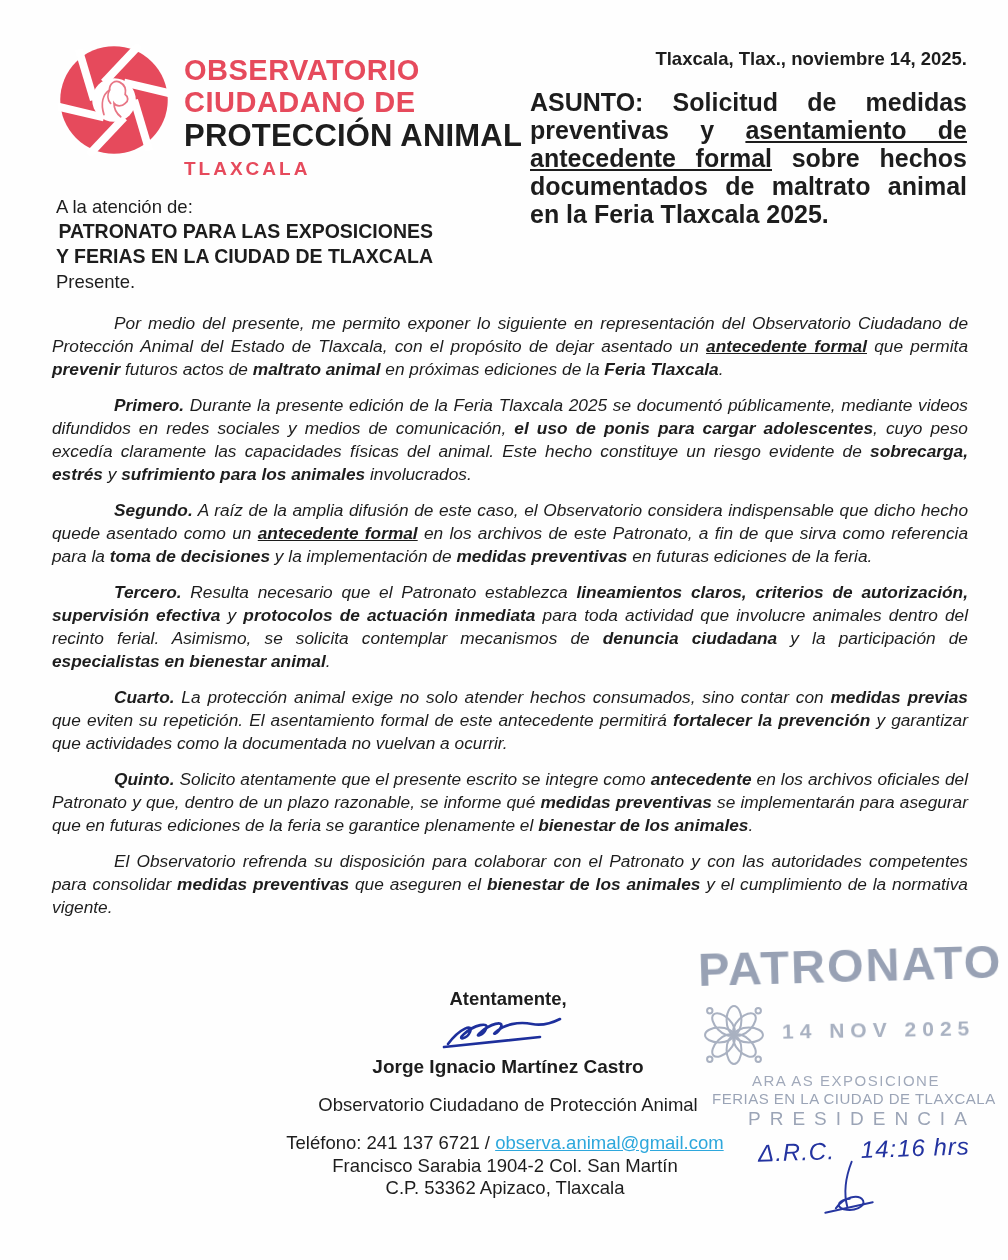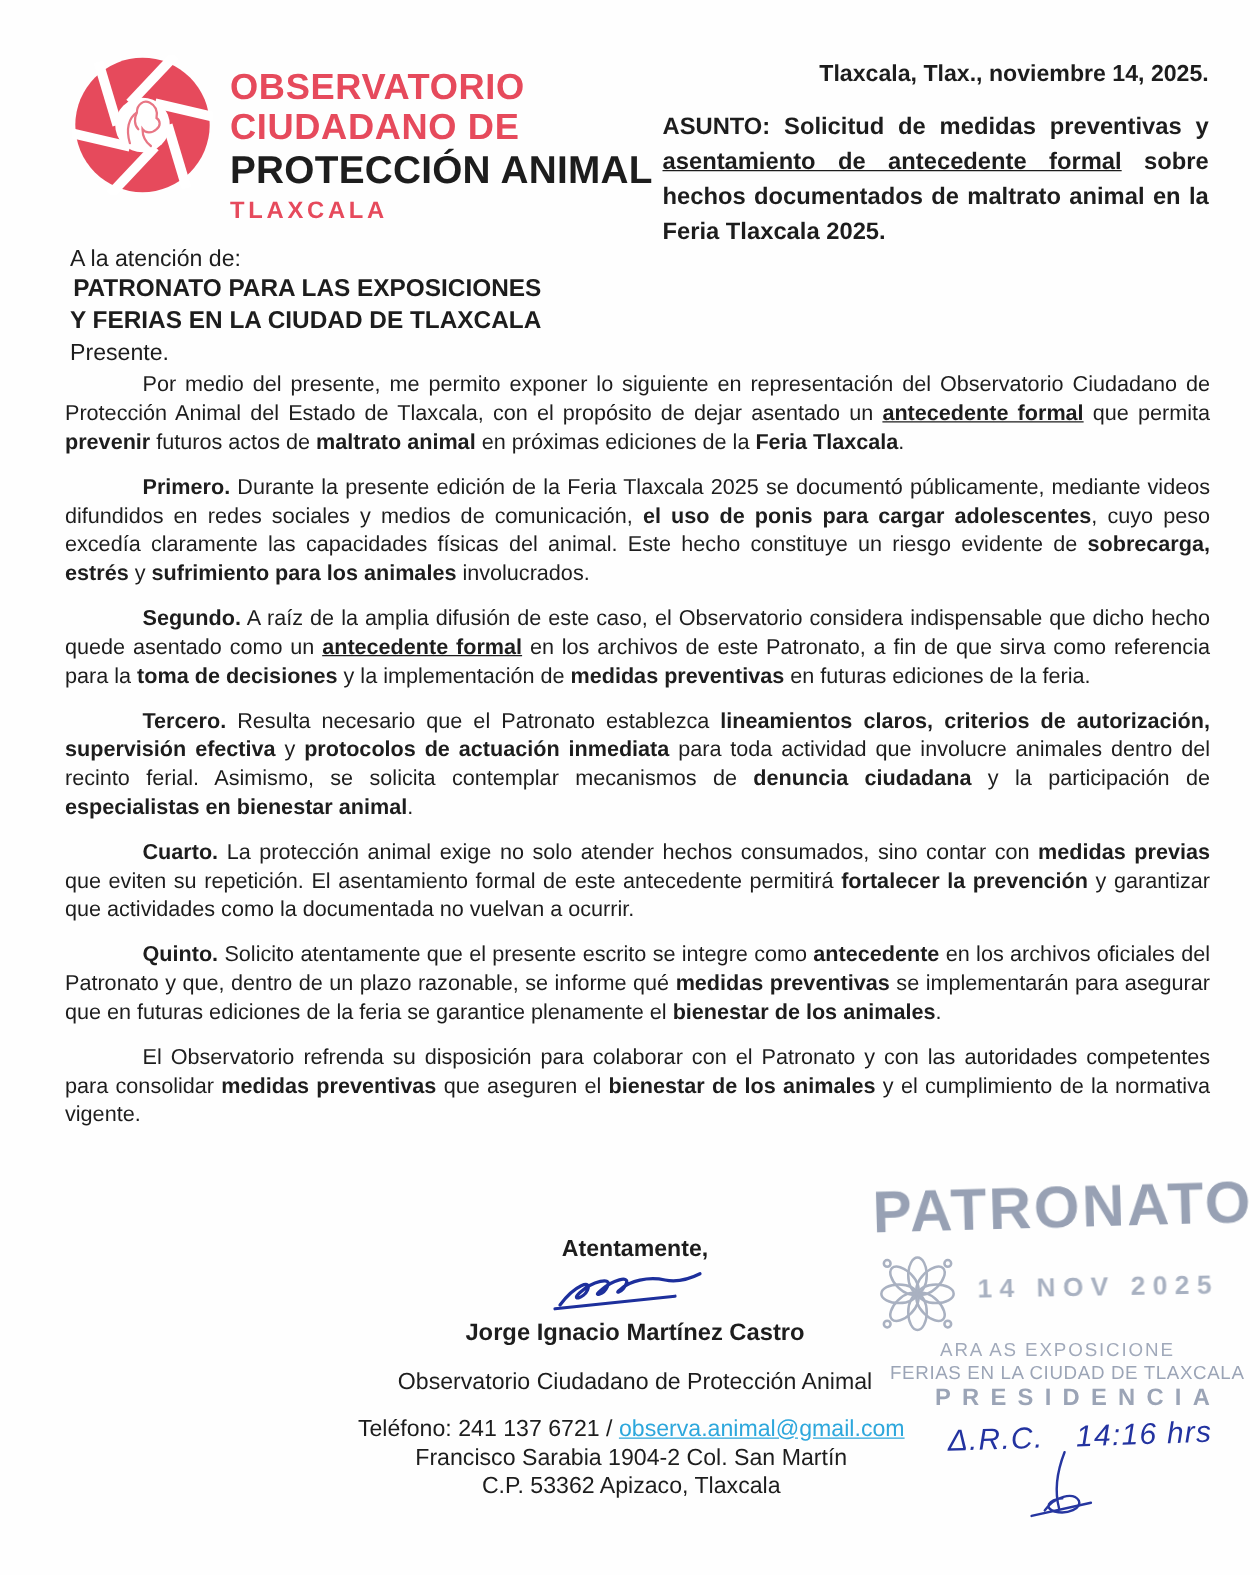--- a/index.html
+++ b/index.html
@@ -16,28 +16,28 @@
 
   
   .logo-wrap{position:absolute;left:58px;top:44px;display:flex;align-items:flex-start;gap:14px;}
   .logo-icon{width:112px;height:112px;flex:0 0 auto;}
   .logo-text{padding-top:10px;line-height:1;}
   .logo-l1,.logo-l2{font-weight:bold;font-size:29px;color:var(--brand-red);letter-spacing:.5px;line-height:32px;}
   .logo-l3{font-weight:bold;font-size:31px;color:var(--ink-dark);letter-spacing:.2px;line-height:35px;}
   .logo-l4{font-weight:bold;font-size:19px;color:var(--brand-red);letter-spacing:3px;margin-top:6px;}
 
   .date-line{position:absolute;left:530px;top:48px;width:437px;text-align:right;font-weight:bold;font-size:18.5px;}
-  .subject{position:absolute;left:530px;top:88px;width:437px;font-weight:bold;font-size:19px;line-height:28px;text-align:justify;}
+  .subject{position:absolute;left:530px;top:88px;width:437px;font-weight:bold;font-size:25px;line-height:28px;text-align:justify;}
 
   
   .recipient{position:absolute;left:56px;top:194px;font-size:18.5px;line-height:25px;}
   .recipient .bold{font-weight:bold;font-size:19.5px;text-align:right;}
 
   
-  .body-text{position:absolute;left:52px;top:296px;width:916px;}
+  .body-text{position:absolute;left:52px;top:312px;width:916px;font-style:italic;}
   .body-text p{font-size:17.3px;line-height:23px;text-align:justify;text-indent:62px;margin-bottom:13px;}
   .b{font-weight:bold;}
   .u{text-decoration:underline;}
 
   
   .closing{position:absolute;left:258px;top:988px;width:500px;text-align:center;}
   .salutation{font-weight:bold;font-size:18.5px;}
   .sig-svg{display:block;margin:2px auto 0 auto;}
   .signer-name{font-weight:bold;font-size:19px;margin-top:2px;}
   .signer-org{font-size:18.5px;margin-top:16px;}
@@ -46,21 +46,21 @@
   .footer{position:absolute;left:255px;top:1132px;width:500px;text-align:center;font-size:18.5px;line-height:22.5px;}
   .email-link{color:var(--link-blue);text-decoration:underline;cursor:pointer;}
 
   
   .stamp{position:absolute;left:0;top:0;width:1008px;height:1260px;pointer-events:none;}
   .stamp-word{position:absolute;left:698px;top:938px;width:285px;font-weight:bold;font-size:47px;letter-spacing:2px;color:var(--stamp-blue);opacity:.88;transform:rotate(-1.6deg);filter:blur(.4px);}
   .stamp-flower{position:absolute;left:700px;top:1000px;opacity:.8;}
   .stamp-date{position:absolute;left:782px;top:1018px;font-weight:bold;font-size:21px;letter-spacing:6px;color:#9aa4b7;opacity:.85;filter:blur(.4px);transform:rotate(-1deg);}
   .stamp-line1{position:absolute;left:752px;top:1072px;font-size:15px;letter-spacing:1.5px;color:var(--stamp-blue);opacity:.8;filter:blur(.35px);}
   .stamp-line2{position:absolute;left:712px;top:1090px;font-size:15px;letter-spacing:.5px;color:var(--stamp-blue);opacity:.85;filter:blur(.35px);}
-  .stamp-line3{position:absolute;left:748px;top:1108px;font-weight:bold;font-size:19px;letter-spacing:9px;color:var(--stamp-blue);opacity:.85;filter:blur(.35px);}
+  .stamp-line3{position:absolute;left:748px;top:1108px;font-weight:normal;font-size:19px;letter-spacing:9px;color:var(--stamp-blue);opacity:.85;filter:blur(.35px);}
 
   
   .handwrite{position:absolute;left:758px;top:1136px;color:var(--pen-blue);font-size:24px;font-style:italic;transform:rotate(-2deg);letter-spacing:1px;}
   .handwrite .hw-time{margin-left:26px;}
   .hand-flourish{position:absolute;left:818px;top:1160px;}
 </style>
 </head>
 <body>
 
 <div class="page">

